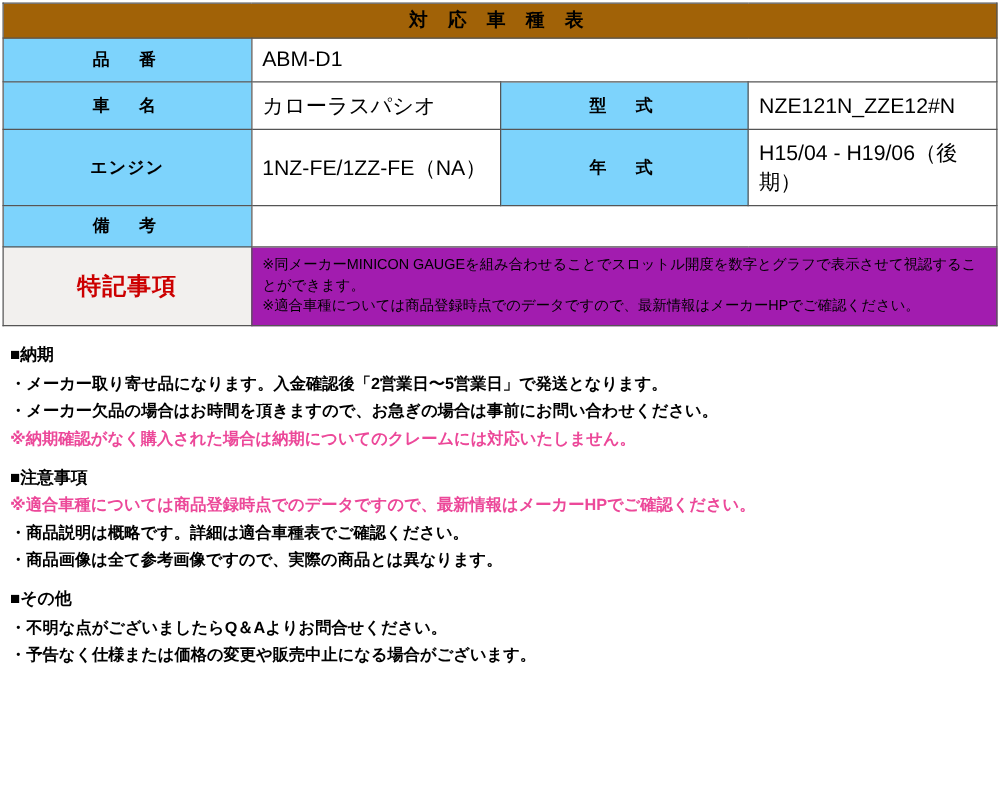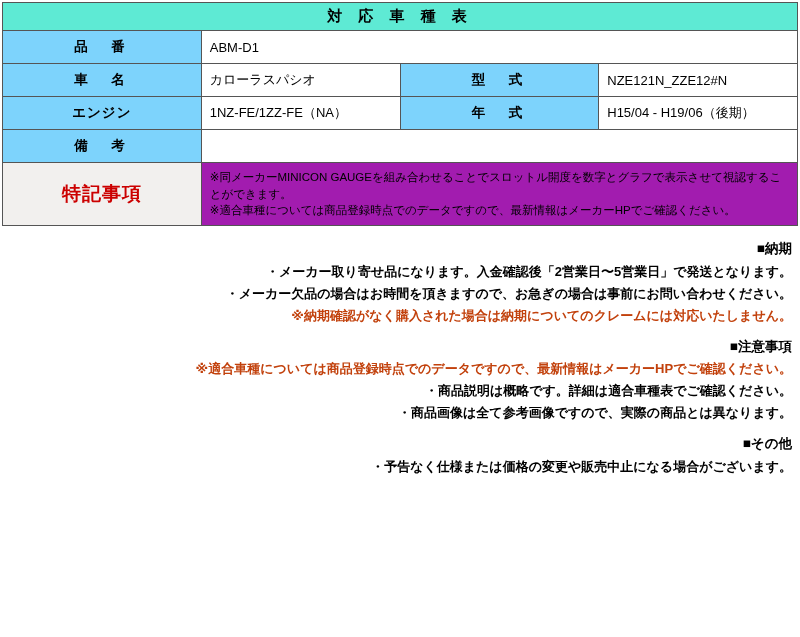--- a/index.html
+++ b/index.html
@@ -28,21 +28,21 @@
     margin: 2px 2px 0 2px;
     border-collapse: collapse;
     table-layout: fixed;
   }
   .spec-table td, .spec-table th {
     border: 1px solid #555555;
     padding: 0;
     vertical-align: middle;
   }
   .title-cell {
-    background: #5eead4;
+    background: #a16207;
     text-align: center;
     font-weight: bold;
     font-size: 15px;
     letter-spacing: 6px;
     height: 28px;
     padding: 4px 0 !important;
   }
   .label-cell {
     background: #7dd3fc;
     text-align: center;
@@ -51,21 +51,21 @@
     letter-spacing: 5px;
     padding: 7px 4px !important;
     white-space: nowrap;
   }
   .label-cell.narrow-ls {
     letter-spacing: 1px;
   }
   .value-cell {
     background: #ffffff;
     text-align: left;
-    font-size: 13px;
+    font-size: 17px;
     padding: 7px 8px !important;
   }
   .note-label {
     background: #f2f0ee;
     text-align: center;
     font-weight: bold;
     font-size: 19px;
     letter-spacing: 1px;
     color: #cc0000;
     padding: 6px 4px !important;
@@ -92,26 +92,24 @@
     font-weight: bold;
     font-size: 13.5px;
     margin: 0 0 9px 0;
   }
   .notes .line {
     margin: 0 0 9px 0;
     font-weight: bold;
     font-size: 13px;
   }
   .notes .red {
-    color: #c2410c;
-    margin-left: 40px;
+    color: #ec4899;
   }
   .notes .block {
     margin-bottom: 18px;
-    text-align: right;
   }
   .notes .block:last-child { margin-bottom: 0; }
 </style>
 </head>
 <body>
 
 <div class="page">
 
   <table class="spec-table">
     <tbody>
@@ -159,18 +157,19 @@
 
     <div class="block">
       <div class="heading">■注意事項</div>
       <div class="line red">※適合車種については商品登録時点でのデータですので、最新情報はメーカーHPでご確認ください。</div>
       <div class="line">・商品説明は概略です。詳細は適合車種表でご確認ください。</div>
       <div class="line">・商品画像は全て参考画像ですので、実際の商品とは異なります。</div>
     </div>
 
     <div class="block">
       <div class="heading">■その他</div>
+      <div class="line">・不明な点がございましたらQ＆Aよりお問合せください。</div>
       <div class="line">・予告なく仕様または価格の変更や販売中止になる場合がございます。</div>
     </div>
 
   </div>
 
 </div>
 
 </body></html>

